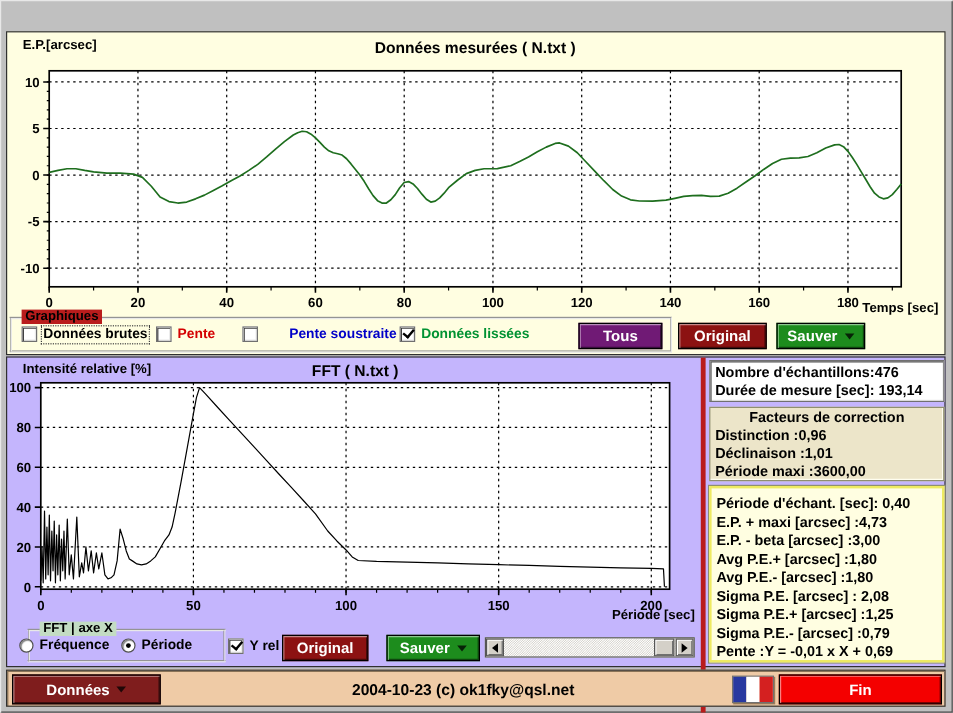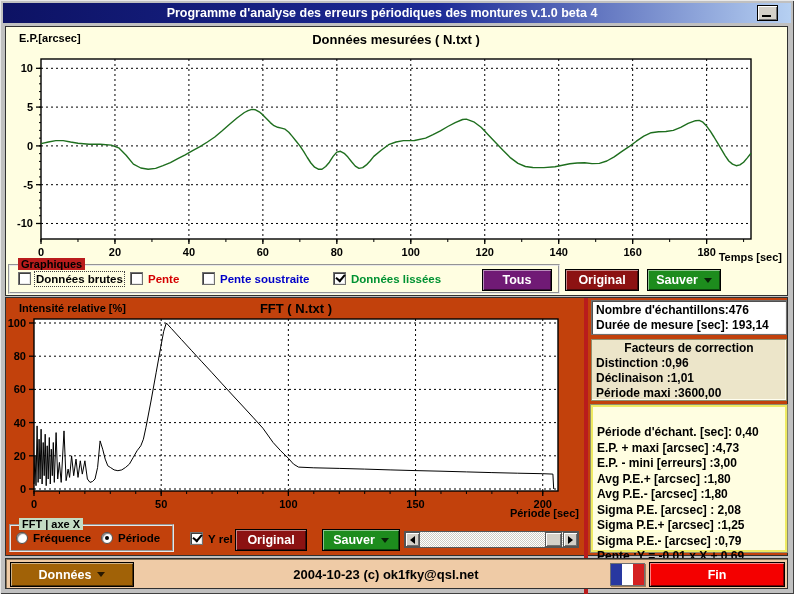--- a/index.html
+++ b/index.html
@@ -10,21 +10,21 @@
   .titlebar{position:absolute;left:3px;top:3px;width:788px;height:20px;
     background:linear-gradient(90deg,#0d1264 0%,#1c2a96 55%,#b6d0f2 100%);}
   .titletext{position:absolute;left:0;right:30px;top:0;height:20px;line-height:20px;
     text-align:center;color:#fff;font-weight:bold;font-size:12.5px;}
   .minbtn{position:absolute;right:13px;top:2px;width:21px;height:16px;background:#d4d0c8;
     border:1px solid #000;box-shadow:inset 1px 1px 0 #fff, inset -1px -1px 0 #707070;cursor:pointer;}
   .minbtn .bar{position:absolute;left:4px;bottom:3px;width:9px;height:2px;background:#000;}
   
   .panel{position:absolute;border:1px solid #303030;}
   #panel-top{left:5px;top:26px;width:783px;height:270px;background:#fffee1;}
-  #panel-green{left:5px;top:297px;width:783px;height:259px;background:#c2410c;}
+  #panel-green{left:5px;top:297px;width:783px;height:259px;background:#c4b5fd;}
   #footer{left:5px;top:558px;width:783px;height:31px;background:#efcba6;
     box-shadow:inset 1px 1px 0 #8a7458;}
   .axlabel{position:absolute;font-size:11px;font-weight:bold;color:#000;}
   .charttitle{position:absolute;font-size:13px;font-weight:bold;color:#000;text-align:center;}
   svg{position:absolute;left:0;top:0;}
   svg text{font-family:"Liberation Sans",sans-serif;font-weight:bold;font-size:11px;fill:#000;}
   
   .group{position:absolute;border:2px groove #e8e8e8;}
   .group > .glabel{position:absolute;top:-8px;left:8px;padding:0 3px;font-size:11px;font-weight:bold;}
   #graph-group > .glabel{background:#b91c1c;}
@@ -62,42 +62,36 @@
   
   #statcol{position:absolute;left:578px;top:0;width:203px;height:325px;border-left:4px solid #b91c1c;text-decoration:underline;}
   .statbox{position:absolute;left:3px;width:196px;font-size:12px;font-weight:bold;color:#000;}
   .statline{white-space:nowrap;line-height:15px;padding-left:4px;}
   #box-samples{top:2px;height:35px;background:#fff;border:1px solid #707070;
     box-shadow:inset 1px 1px 0 #505050, inset -1px -1px 0 #f4f4f4;padding-top:2px;}
   #box-corr{top:41px;height:62px;background:#ece5c9;border:1px solid #8f8f6f;
     box-shadow:inset -1px -1px 0 #fffef0;padding-top:1px;}
   #box-corr .btitle{text-align:center;line-height:15px;}
   #box-results{top:107px;height:147px;background:#fffee1;border:2px solid #eeea62;
-    box-shadow:0 0 0 1px #8f8f6f;padding-top:18px;}
+    box-shadow:0 0 0 1px #8f8f6f;padding-top:5px;}
   #box-results .statline{line-height:15.5px;}
   
   #donnees-btn{left:4px;top:3px;width:124px;height:25px;}
   #fin-btn{left:643px;top:3px;width:136px;height:25px;}
   .credit{position:absolute;left:180px;top:3px;width:400px;height:25px;line-height:25px;
     text-align:center;font-size:13px;font-weight:bold;color:#000;}
   .flag{position:absolute;left:604px;top:4px;width:35px;height:23px;border:1px solid #707070;
     display:flex;box-shadow:1px 1px 0 #9a7a58;}
   .flag div{flex:1;}
 </style>
 </head>
 <body>
 
 <div id="window">
 
-  <div class="titlebar">
-    <div class="titletext">Programme d'analyse des erreurs périodiques des montures v.1.0 beta 4</div>
-    <div class="minbtn">
-        <div class="bar"></div>
-      </div>
-  </div>
 
   <div id="panel-top" class="panel">
     <div class="axlabel" style="left:13px;top:5px;">E.P.[arcsec]</div>
     <div class="charttitle" style="left:190px;top:5px;width:400px;">Données mesurées ( N.txt )</div>
     <svg id="svg-top" width="781" height="234" viewBox="0 0 781 234">
         <rect x="35" y="32" width="710" height="180" fill="#fff" stroke="#000" stroke-width="1.4"></rect>
         <line x1="108.95833333333334" y1="32" x2="108.95833333333334" y2="212" stroke="#000" stroke-width="1" stroke-dasharray="2,3"></line>
         <line x1="182.91666666666669" y1="32" x2="182.91666666666669" y2="212" stroke="#000" stroke-width="1" stroke-dasharray="2,3"></line>
         <line x1="256.875" y1="32" x2="256.875" y2="212" stroke="#000" stroke-width="1" stroke-dasharray="2,3"></line>
         <line x1="330.83333333333337" y1="32" x2="330.83333333333337" y2="212" stroke="#000" stroke-width="1" stroke-dasharray="2,3"></line>
@@ -192,21 +186,21 @@
     <label class="cb" style="left:12px;top:245px;">
       <span class="box"></span>
       <span class="cbl focusring" style="color: rgb(0, 0, 0);">Données brutes</span>
     </label>
     <label class="cb" style="left:124px;top:245px;">
       <span class="box"></span>
       <span class="cbl" style="color: rgb(212, 0, 0);">Pente</span>
     </label>
     <label class="cb" style="left:196px;top:245px;">
       <span class="box"></span>
-      <span class="cbl" style="color: rgb(0, 0, 200);">Pente soustraite</span>
+      <span class="cbl" style="color: rgb(0, 0, 200); margin-left: 21px;">Pente soustraite</span>
     </label>
     <label class="cb" style="left:327px;top:245px;">
       <span class="box on"></span>
       <span class="cbl" style="color: rgb(0, 146, 50);">Données lissées</span>
     </label>
     <div class="pbtn" style="left: 476px; top: 242px; width: 70px; height: 22px; background: #701a75;">
       <span>Tous</span>
     </div>
     <div class="pbtn" style="left: 559px; top: 242px; width: 74px; height: 22px; background: rgb(140, 18, 18);">
       <span>Original</span>
@@ -272,21 +266,21 @@
         <line x1="23" y1="124.6" x2="28" y2="124.6" stroke="#000" stroke-width="1.3"></line>
         <text x="20" y="128.6" text-anchor="end">40</text>
         <line x1="23" y1="157.8" x2="28" y2="157.8" stroke="#000" stroke-width="1.3"></line>
         <text x="20" y="161.8" text-anchor="end">20</text>
         <line x1="23" y1="191" x2="28" y2="191" stroke="#000" stroke-width="1.3"></line>
         <text x="20" y="195" text-anchor="end">0</text>
         <polyline points="28.0,186.0 29.0,157.8 30.0,187.7 31.1,127.9 32.1,184.4 33.1,141.2 34.1,181.0 35.1,131.2 36.1,186.0 37.2,144.5 38.2,177.7 39.2,136.2 40.2,187.7 41.2,147.8 42.2,181.0 43.3,139.5 44.3,186.0 45.3,151.2 46.3,177.7 47.3,144.5 48.3,184.4 50.1,134.6 51.7,181.0 53.4,164.4 55.2,184.4 58.0,132.9 60.1,182.7 62.1,171.1 63.6,179.4 65.6,157.8 67.7,177.7 70.0,161.1 72.0,179.4 74.3,162.8 76.3,176.1 78.9,162.8 81.4,181.0 84.0,184.4 86.5,183.5 89.0,181.0 91.6,169.4 94.1,142.9 96.7,151.2 99.2,161.1 101.8,167.8 104.3,169.4 108.1,171.9 111.9,172.7 115.8,171.9 119.6,169.4 123.4,166.1 127.2,159.5 131.0,152.8 134.8,147.8 137.4,141.2 139.9,129.6 145.0,103.0 150.1,74.8 155.2,46.6 157.7,33.3 160.3,25.0 165.4,30.5 175.5,41.6 185.7,52.7 195.9,63.8 206.1,74.8 216.2,85.9 226.4,97.0 236.6,108.0 246.8,119.1 256.9,130.2 267.1,144.5 274.7,152.8 282.4,160.3 287.5,166.1 292.5,169.1 307.8,169.8 333.2,170.4 358.7,171.1 384.1,171.9 409.6,172.6 435.0,173.2 460.4,173.9 485.9,174.6 511.3,175.2 536.7,175.7 546.9,176.1 547.7,191.0" fill="none" stroke="#000000" stroke-width="1" stroke-linejoin="round"></polyline>
       </svg>
     <div class="axlabel" style="left:470px;top:209px;width:103px;text-align:right;">Période [sec]</div>
 
-    <div id="fft-group" class="group" style="left:3px;top:226px;width:165px;height:28px;">
+    <div id="fft-group" class="group" style="left:17px;top:226px;width:165px;height:28px;">
       <span class="glabel">FFT | axe X</span>
     </div>
     <label class="rb" style="left:10px;top:234px;">
       <span class="dot"></span>
       <span class="rbl">Fréquence</span>
     </label>
     <label class="rb" style="left:95px;top:234px;">
       <span class="dot on"></span>
       <span class="rbl">Période</span>
     </label>
@@ -318,33 +312,33 @@
       </div>
       <div id="box-corr" class="statbox">
         <div class="btitle">Facteurs de correction</div>
         <div class="statline">Distinction :0,96</div>
         <div class="statline">Déclinaison :1,01</div>
         <div class="statline">Période maxi :3600,00</div>
       </div>
       <div id="box-results" class="statbox">
         <div class="statline">Période d'échant. [sec]: 0,40</div>
         <div class="statline">E.P. + maxi [arcsec] :4,73</div>
-        <div class="statline">E.P. - mini [erreurs] :3,00</div>
+        <div class="statline">E.P. - beta [arcsec] :3,00</div>
         <div class="statline">Avg P.E.+ [arcsec] :1,80</div>
         <div class="statline">Avg P.E.- [arcsec] :1,80</div>
         <div class="statline">Sigma P.E. [arcsec] : 2,08</div>
         <div class="statline">Sigma P.E.+ [arcsec] :1,25</div>
         <div class="statline">Sigma P.E.- [arcsec] :0,79</div>
         <div class="statline">Pente :Y = -0,01 x X + 0,69</div>
       </div>
     </div>
   </div>
 
   <div id="footer" class="panel">
-    <div class="pbtn" id="donnees-btn" style="background: #a16207;">
+    <div class="pbtn" id="donnees-btn" style="background: #7f1d1d;">
       <span>Données</span>
       <span class="drop"></span>
     </div>
     <div class="credit">2004-10-23 (c) ok1fky@qsl.net</div>
     <div class="flag">
       <div style="background: rgb(40, 56, 160);"></div>
       <div style="background: rgb(255, 255, 255);"></div>
       <div style="background: rgb(212, 32, 32);"></div>
     </div>
     <div class="pbtn" id="fin-btn" style="background:#f40000;">

